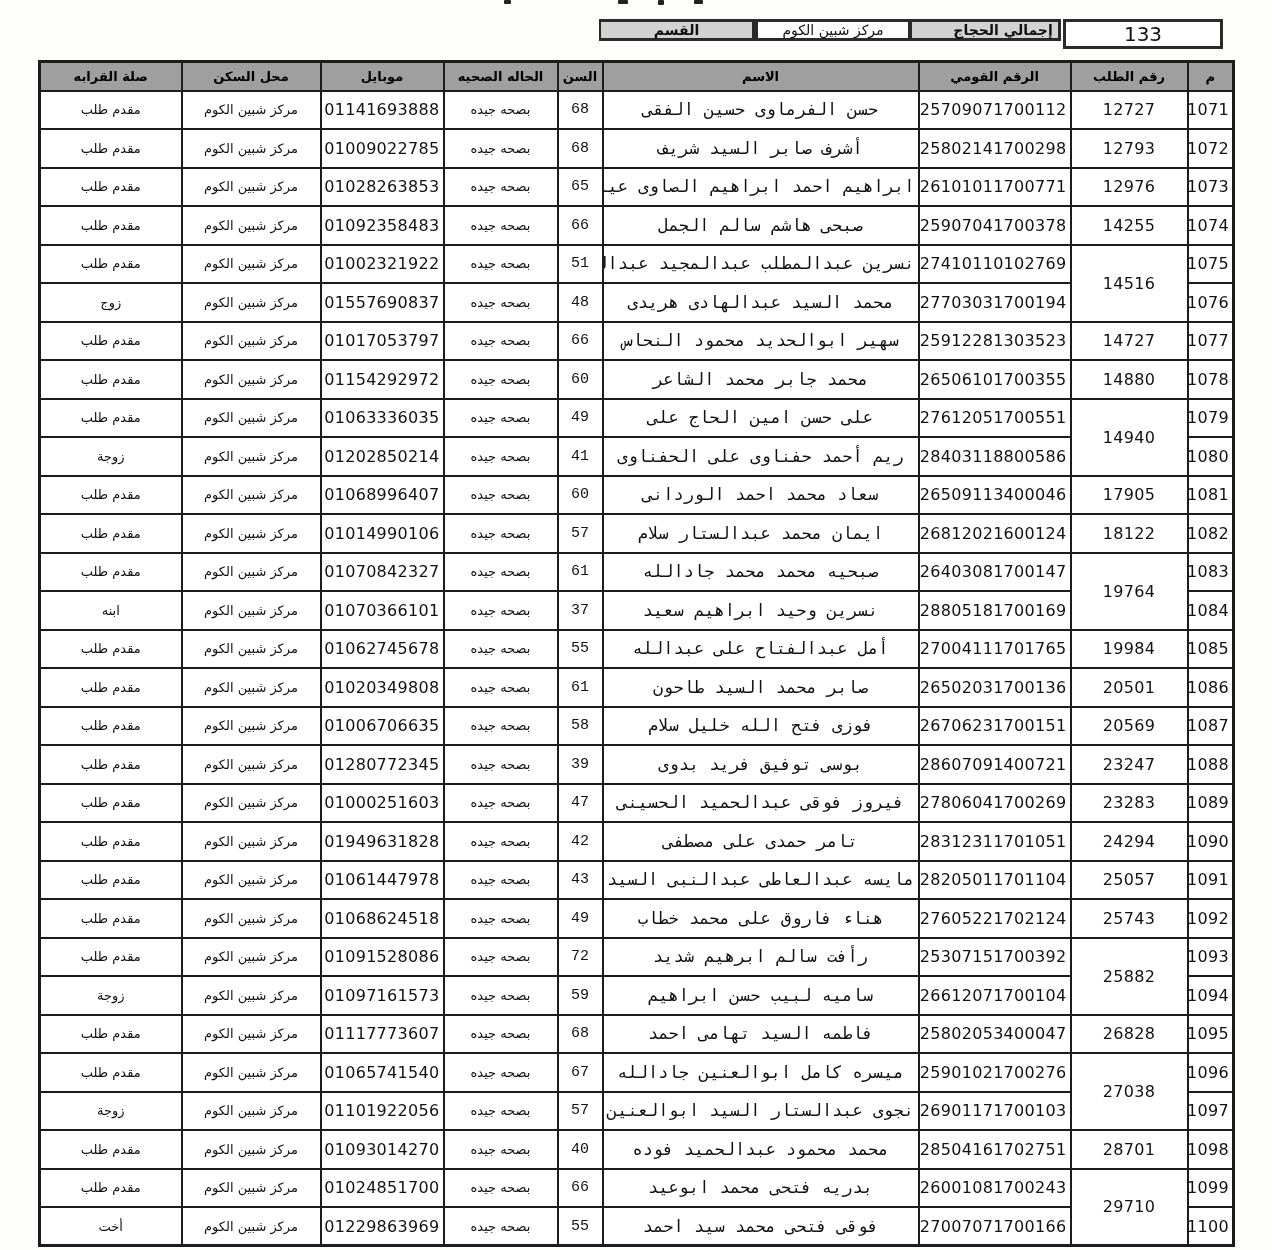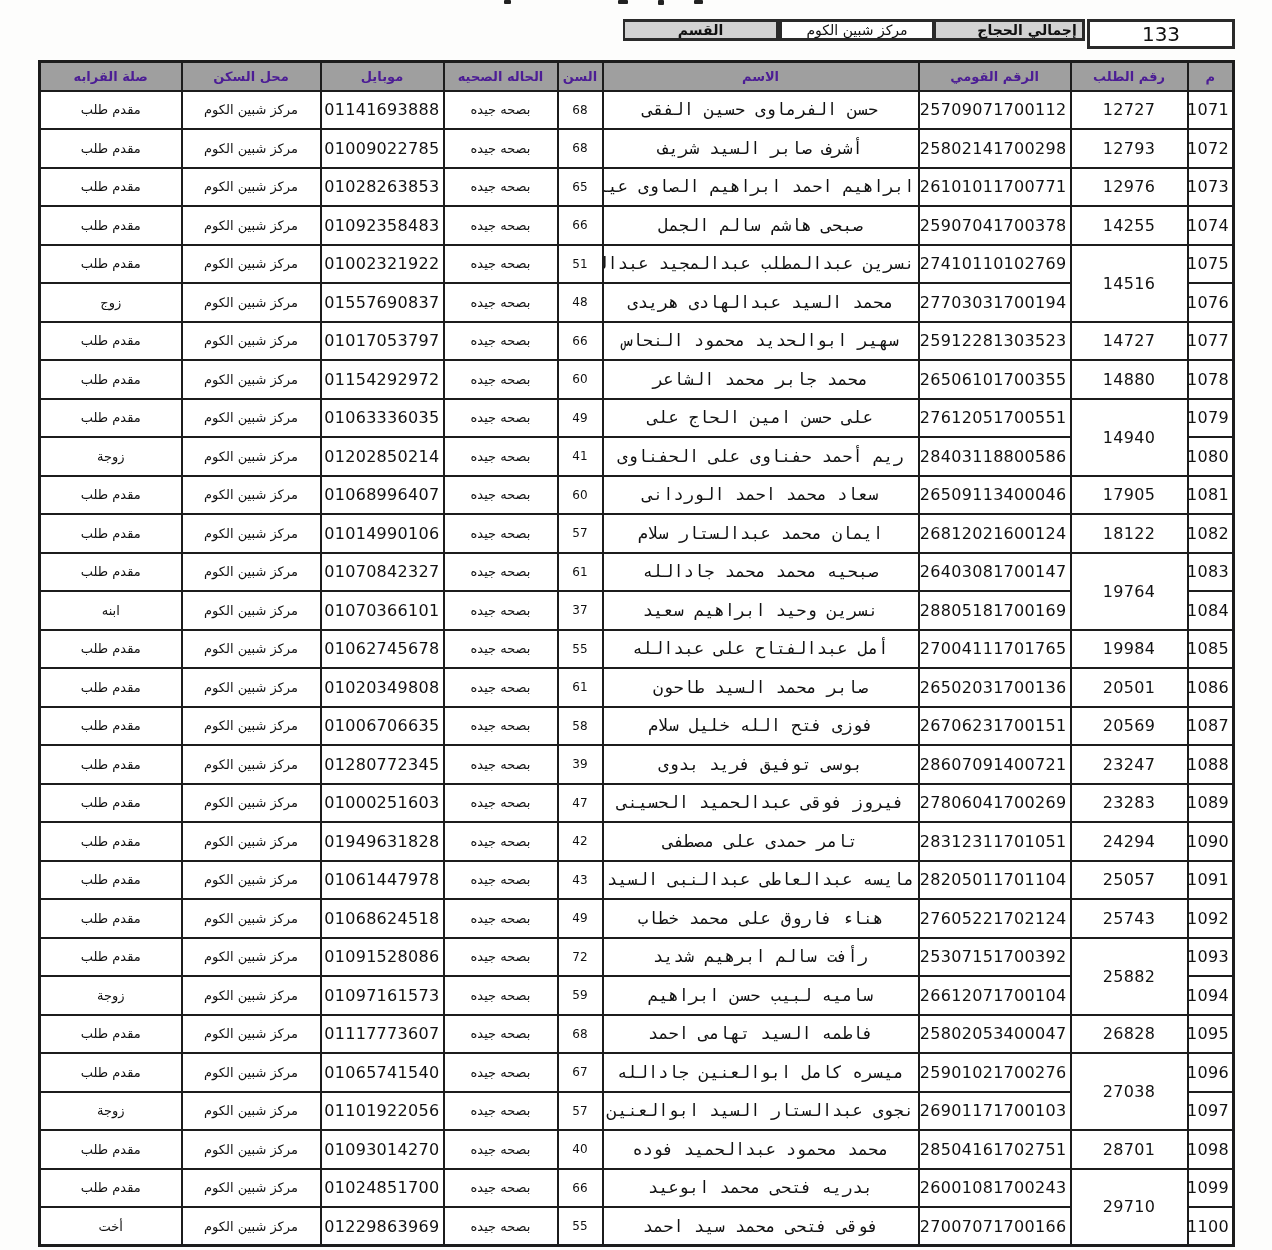--- a/index.html
+++ b/index.html
@@ -26,43 +26,43 @@
   .sum-box{
     box-sizing:border-box;border:3px solid #2a2a2a;
     display:flex;align-items:center;justify-content:center;
     font-size:14px;font-weight:bold;
   }
   .sum-box.gray{background:#d2d2d2;}
   .sum-box.white{background:#ffffff;font-weight:normal;}
   .sum-box.b-dept{width:156px;border-left-width:2px;}
   .sum-box.b-deptval{width:154px;border-right-width:1px;}
   .sum-box.b-total{width:152px;margin-right:2px;padding-left:36px;}
-  .sum-box.b-totalval{width:148px;margin-right:4px;font-size:20px;}
+  .sum-box.b-totalval{width:160px;margin-right:16px;font-size:20px;}
 
   
   table.roster{
     position:absolute;top:60px;left:38px;width:1194px;
     border-collapse:collapse;table-layout:fixed;
     background:#fff;
   }
   table.roster th, table.roster td{
     box-sizing:border-box;
     border:2px solid #1c1c1c;
     text-align:center;vertical-align:middle;
     padding:0 3px;overflow:hidden;white-space:nowrap;
   }
   table.roster{border:3px solid #1c1c1c;}
   thead tr{height:29px;}
   tbody tr{height:38.5px;}
   th{
-    background:#9f9f9f;color:#4c1d95;
+    background:#9f9f9f;color:#000000;
     font-size:13px;font-weight:bold;
   }
   td.num{font-size:16px;letter-spacing:0.3px;font-family:"DejaVu Sans",sans-serif;}
-  td.age{font-size:12px;}
+  td.age{font-size:15px;font-family:Liberation Mono, monospace;}
   td.ar{font-size:13px;}
   td.name{font-size:17px;font-family:Liberation Mono, monospace;}
 </style>
 </head>
 <body>
 
 <div class="clipped-marks">
   <span class="m1"></span>
     <span class="m2"></span>
     <span class="m3"></span>

